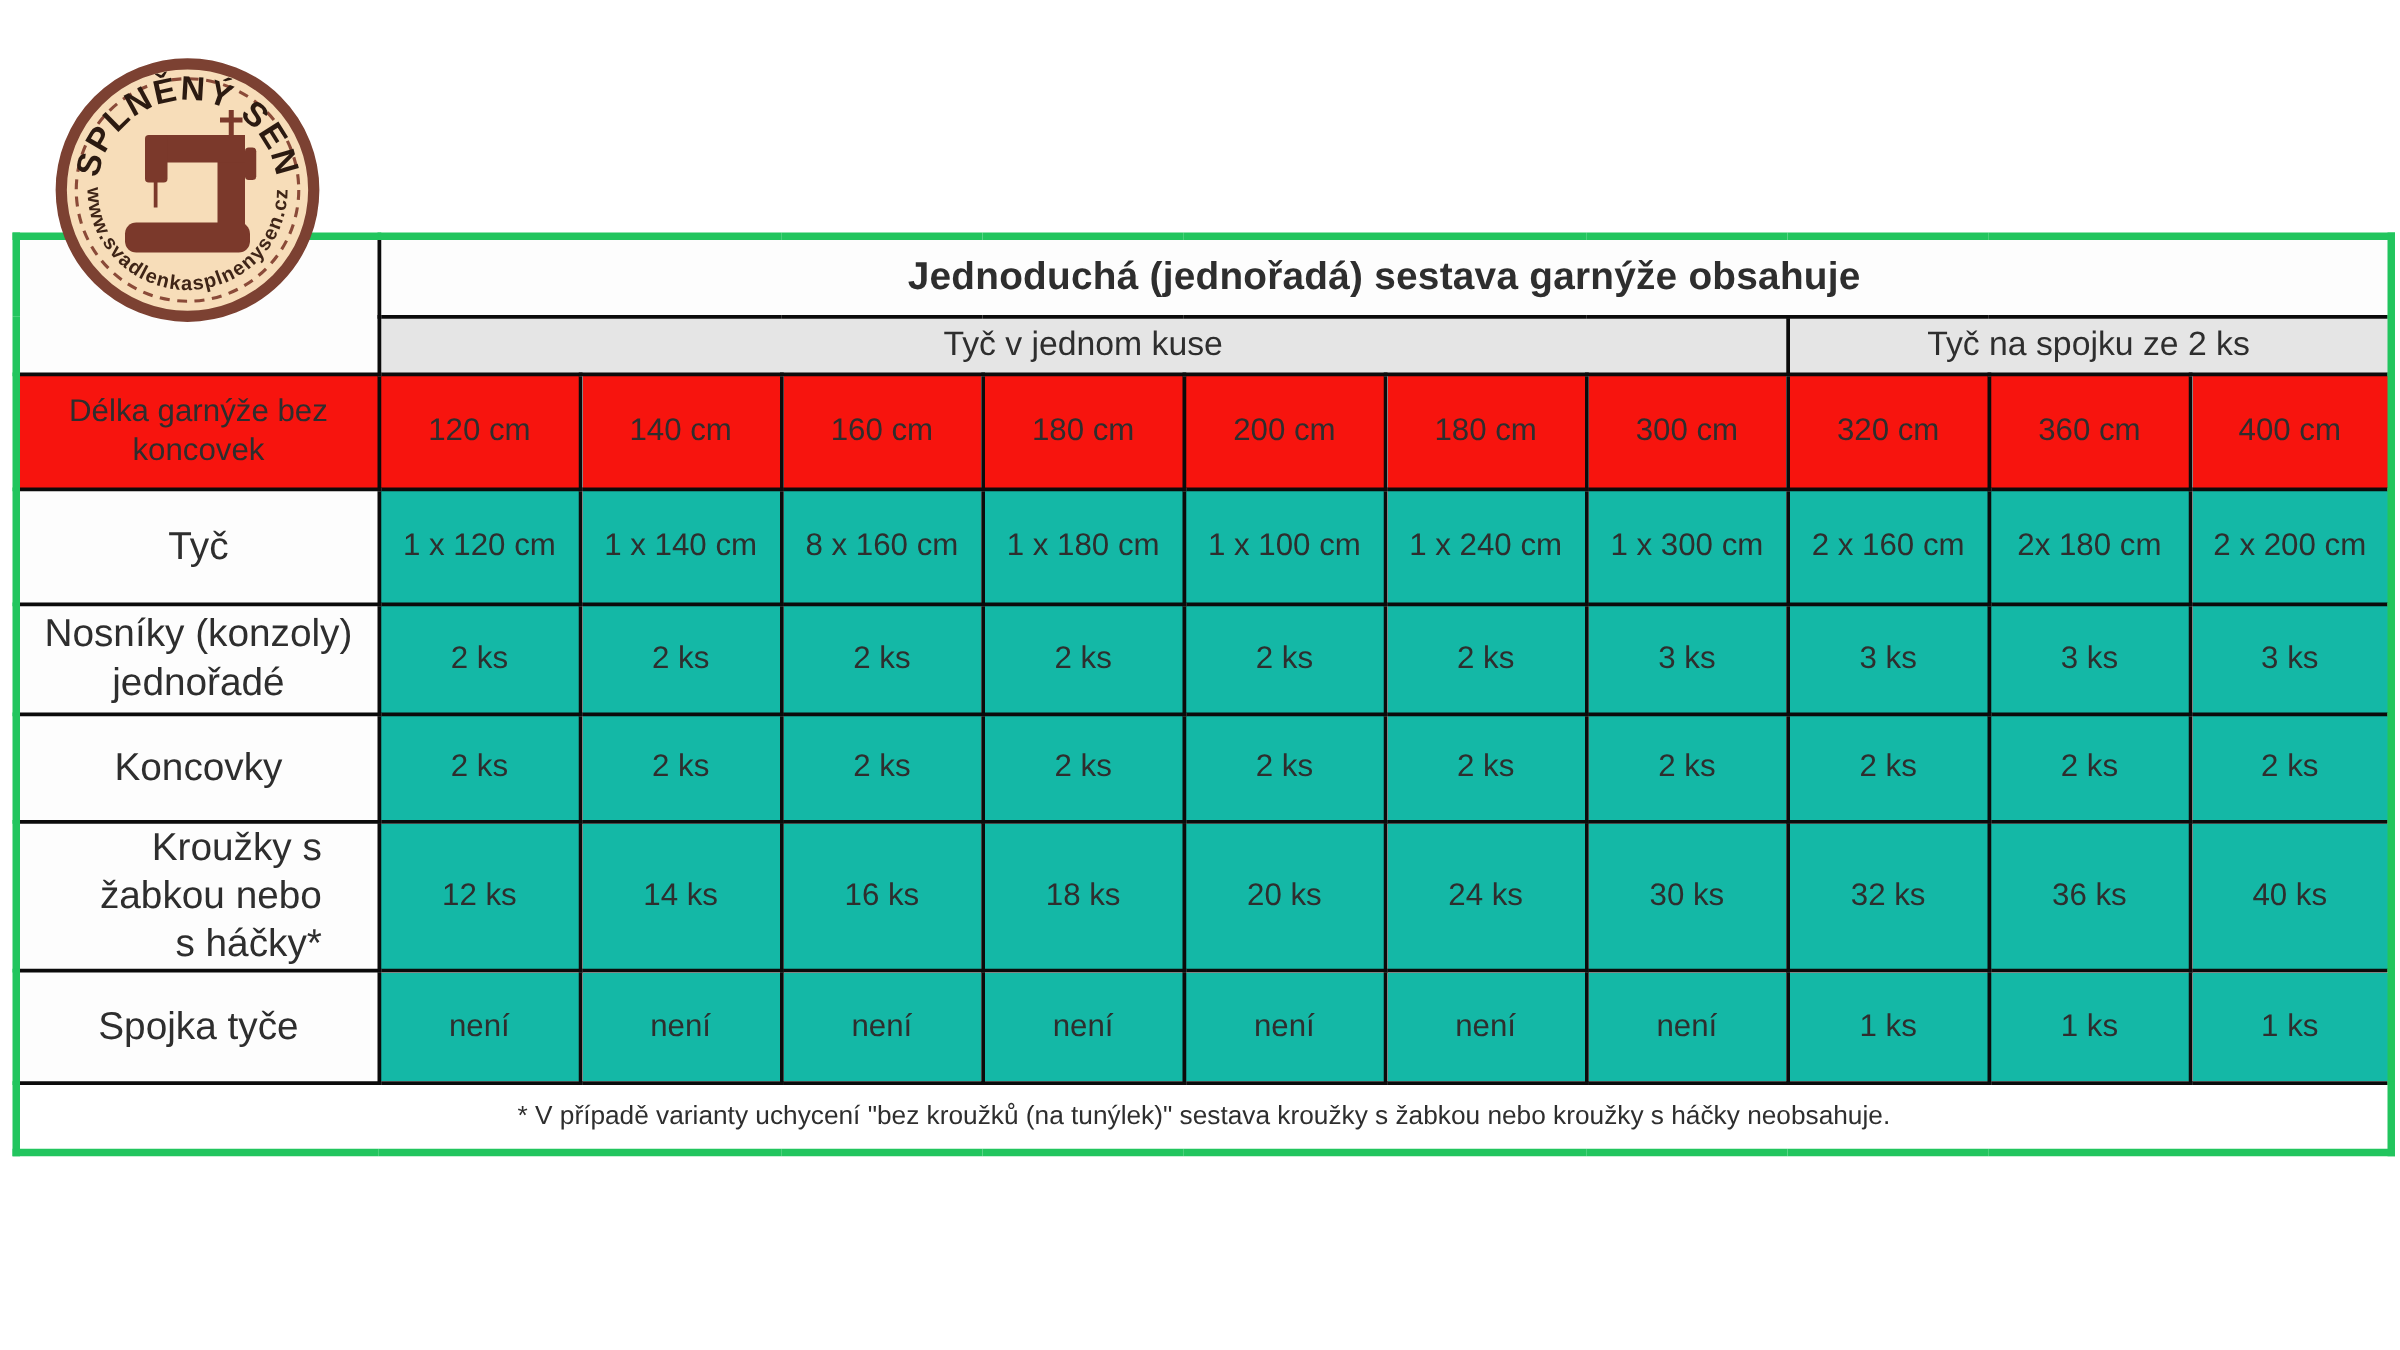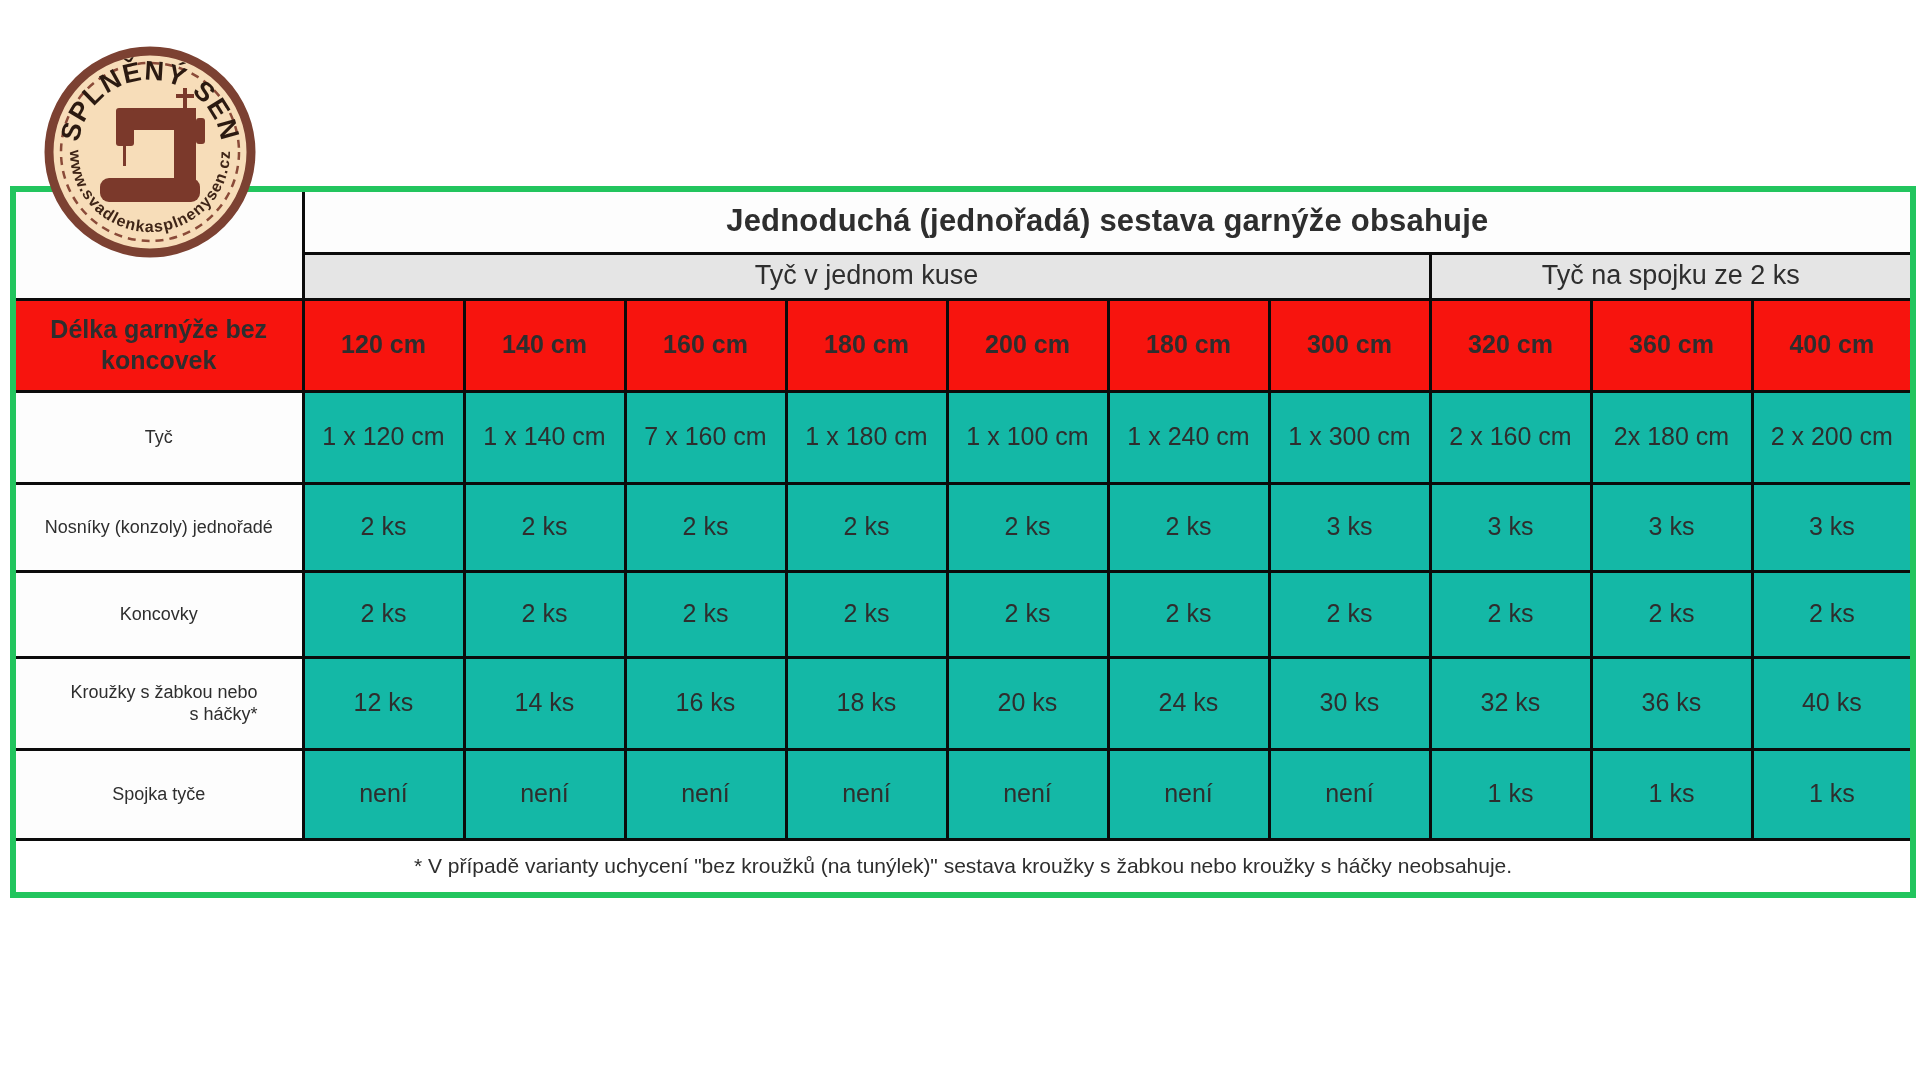--- a/index.html
+++ b/index.html
@@ -12,34 +12,34 @@
     position:absolute; left:10px; top:186px; width:1900px;
     border-collapse:collapse; table-layout:fixed;
     border:6px solid #22c55e; background:#ffffff;
   }
   table.garnyz td {
     border:3px solid #0b0b0b; text-align:center; vertical-align:middle;
     color:#2e2e2e; overflow:hidden; line-height:1.25; padding:0 6px;
   }
   tr.r-title   { height:64px; }
   tr.r-group   { height:46px; }
-  tr.r-red     { height:92px;font-weight:bold; }
+  tr.r-red     { height:92px; }
   tr.r-data1   { height:92px; }
   tr.r-data2   { height:88px; }
   tr.r-data3   { height:86px; }
   tr.r-data4   { height:92px; }
   tr.r-data5   { height:90px; }
   tr.r-foot    { height:56px; }
 
   td.corner     { background:#fdfdfd; }
   td.title-cell { background:#fdfdfd; font-size:31px; font-weight:bold; color:#151515; letter-spacing:0.2px; }
   td.group      { background:#e5e5e5; font-size:27px; color:#232323; }
   td.red        { background:#f7140e; color:#70110d; font-size:25px; }
   td.red.lbl    { padding:0 12px; }
-  td.label-cell { background:#fdfdfd; font-size:18px; color:#2b2b2b; }
+  td.label-cell { background:#fdfdfd; font-size:31px; color:#2b2b2b; }
   td.label-cell.pad-wide { padding:0 44px;text-align:right; }
   td.data       { background:#14b8a6; font-size:25px; color:#303030; }
   td.thickL     { border-left-width:6px; }
   td.thickR     { border-right-width:5px; }
   td.foot       { background:#ffffff; font-size:21px; color:#1d1d1d;
                   text-align:right; padding-right:10px; border-top-width:6px; }
 
   
   .logo { position:absolute; left:40px; top:42px; width:220px; height:220px; z-index:5; }
 </style>
@@ -110,21 +110,21 @@
       <td class="red">300 cm</td>
       <td class="red thickL">320 cm</td>
       <td class="red">360 cm</td>
       <td class="red">400 cm</td>
     </tr>
 
     <tr class="r-data1">
       <td class="label-cell thickR">Tyč</td>
       <td class="data">1 x 120 cm</td>
       <td class="data">1 x 140 cm</td>
-      <td class="data">7 x 160 cm</td>
+      <td class="data">8 x 160 cm</td>
       <td class="data">1 x 180 cm</td>
       <td class="data">1 x 100 cm</td>
       <td class="data">1 x 240 cm</td>
       <td class="data">1 x 300 cm</td>
       <td class="data thickL">2 x 160 cm</td>
       <td class="data">2x 180 cm</td>
       <td class="data">2 x 200 cm</td>
     </tr>
 
     <tr class="r-data2">

